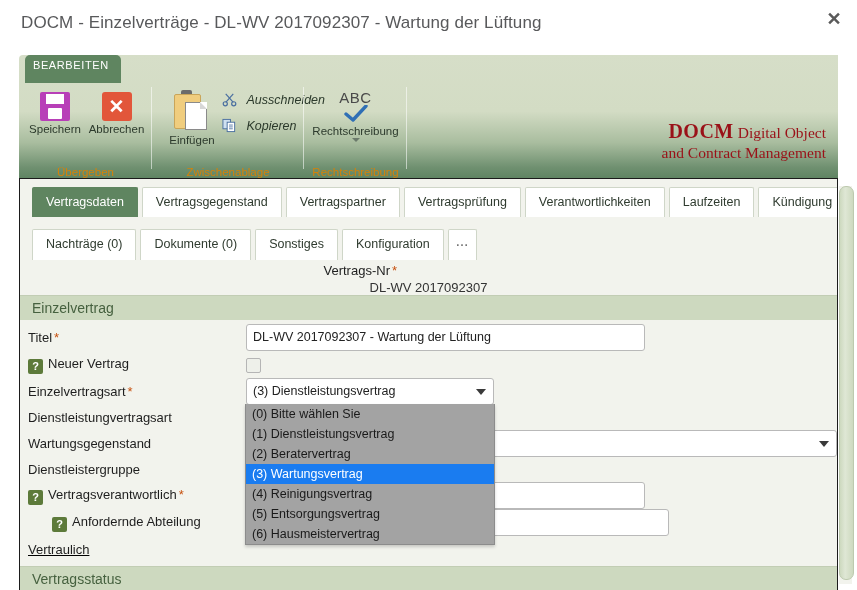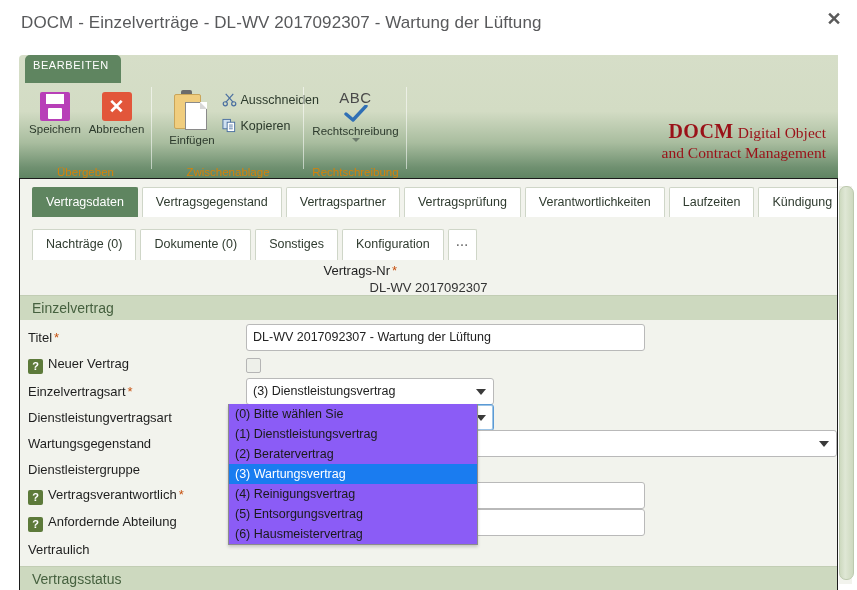--- a/index.html
+++ b/index.html
@@ -67,21 +67,21 @@
      background: #e2563a; border-radius: 3px; color:#fff; font-size:19px; font-weight:700;
      line-height: 29px; }
   
   .ico-paste { width: 40px; height: 42px; margin: 0 auto; position: relative; }
   .ico-paste .board { position:absolute; left:2px; top:4px; width:25px; height:33px; background:#f0cd7e; border:1px solid #c9a55a; border-radius:2px;}
   .ico-paste .clip { position:absolute; left:9px; top:0px; width:11px; height:7px; background:#6b6b6b; border-radius:2px;}
   .ico-paste .page { position:absolute; left:13px; top:12px; width:20px; height:26px; background:#ffffff; border:1px solid #8a8a8a;}
   .ico-paste .page::after{content:"";position:absolute;right:-1px;top:-1px;border-width:0 7px 7px 0;border-style:solid;border-color:#d7d7d7 #ffffff;}
   .ico-scissors, .ico-copy { display:inline-block; vertical-align:middle; }
   .mini-row { position:absolute; font-size: 12.5px; color:#2c3a2c; cursor:pointer; white-space:nowrap;}
-  .mini-row span.lbl { margin-left: 0; vertical-align: middle; }
+  .mini-row span.lbl { margin-left: 6px; vertical-align: middle; font-style: italic; }
 
   .ico-abc { font-size: 15px; color:#4a4a4a; letter-spacing:.5px; }
   .ico-check { display:block; margin: -2px auto 0 auto; }
   .ico-caret-s { display:block; margin: 1px auto 0 auto; width:0;height:0;
      border-left:4px solid transparent;border-right:4px solid transparent;border-top:4px solid #6b7a6b;}
 
   .docm-logo { position: absolute; right: 12px; top: 38px; text-align: right; width: 260px; }
   .docm-logo .l1 { color:#9a1118; font-family:"Liberation Serif", serif; }
   .docm-logo .l1 b { font-size: 20px; font-weight:700; letter-spacing:.5px;}
   .docm-logo .l1 i { font-style: normal; font-size: 15.5px; }
@@ -136,22 +136,22 @@
   }
   .selbox.focused { border-color:#5b9ad5; box-shadow: 0 0 0 1px #9cc4e6 inset; }
   .selbox .caret {
     position:absolute; right:7px; top:10px; width:0;height:0;
     border-left:5px solid transparent;border-right:5px solid transparent;border-top:6px solid #3a3a3a;
   }
   .chkbox { width:13px;height:13px;background:#eef0ea;border:1px solid #b5b5b5;border-radius:2px; cursor:pointer;}
 
   
   .dd-list {
-    position: absolute; left: 228px; top: 404px; width: 248px;
-    background: #8b5cf6; border: 1px solid #8c8c8c; border-top:none;
+    position: absolute; left: 245px; top: 404px; width: 248px;
+    background: #a3a3a3; border: 1px solid #8c8c8c; border-top:none;
     z-index: 50; box-shadow: 0 2px 3px rgba(0,0,0,.18);
   }
   .dd-item { font-size: 12.5px; color:#1a1a1a; padding: 2px 6px; line-height:16px; cursor:pointer;}
   .dd-item.sel { background: #1a7cf0; color:#ffffff; }
 
   
   .vscroll {
     position:absolute; right: 5px; top: 186px; width: 13px; height: 398px;
     background: #f2f3ed;
   }
@@ -339,30 +339,30 @@
 
       <div class="row" style="height:27px;">
         <div class="lbl-cell">
           <span class="qhelp">?</span><span>Vertragsverantwortlich</span><span class="req">*</span>
         </div>
         <div class="val-cell">
           <div class="txtbox" style="width:385px;"></div>
         </div>
       </div>
 
-      <div class="row" style="height:27px;">
+      <div class="row" style="height:27px;padding-left:24px;">
         <div class="lbl-cell">
           <span class="qhelp">?</span><span>Anfordernde Abteilung</span>
         </div>
         <div class="val-cell">
           <div class="txtbox" style="width:385px;"></div>
         </div>
       </div>
 
-      <div class="row" style="height:25px;">
+      <div class="row" style="height:25px;text-decoration:underline;">
         <div class="lbl-cell">Vertraulich</div>
         <div class="val-cell"></div>
       </div>
 
       <div class="sechead">Vertragsstatus</div>
 
       <div class="row" style="height:26px;">
 
         <div class="val-cell">
           

